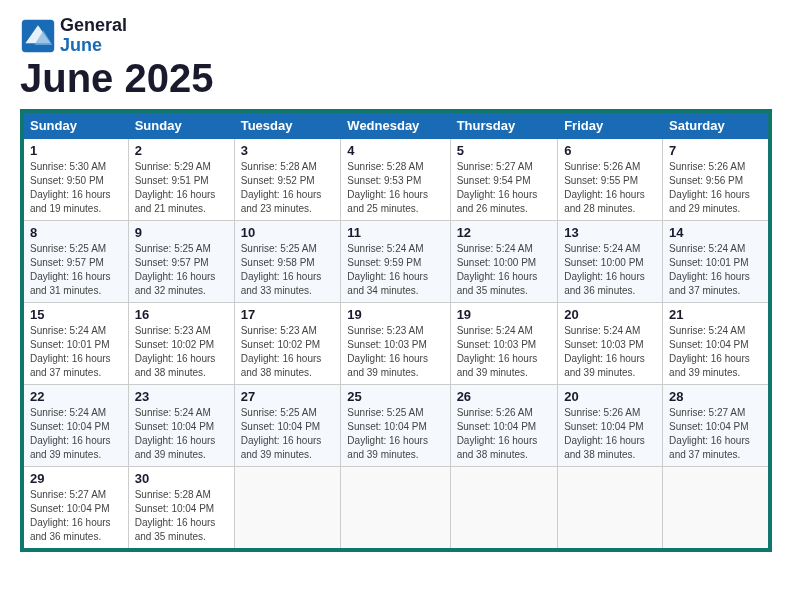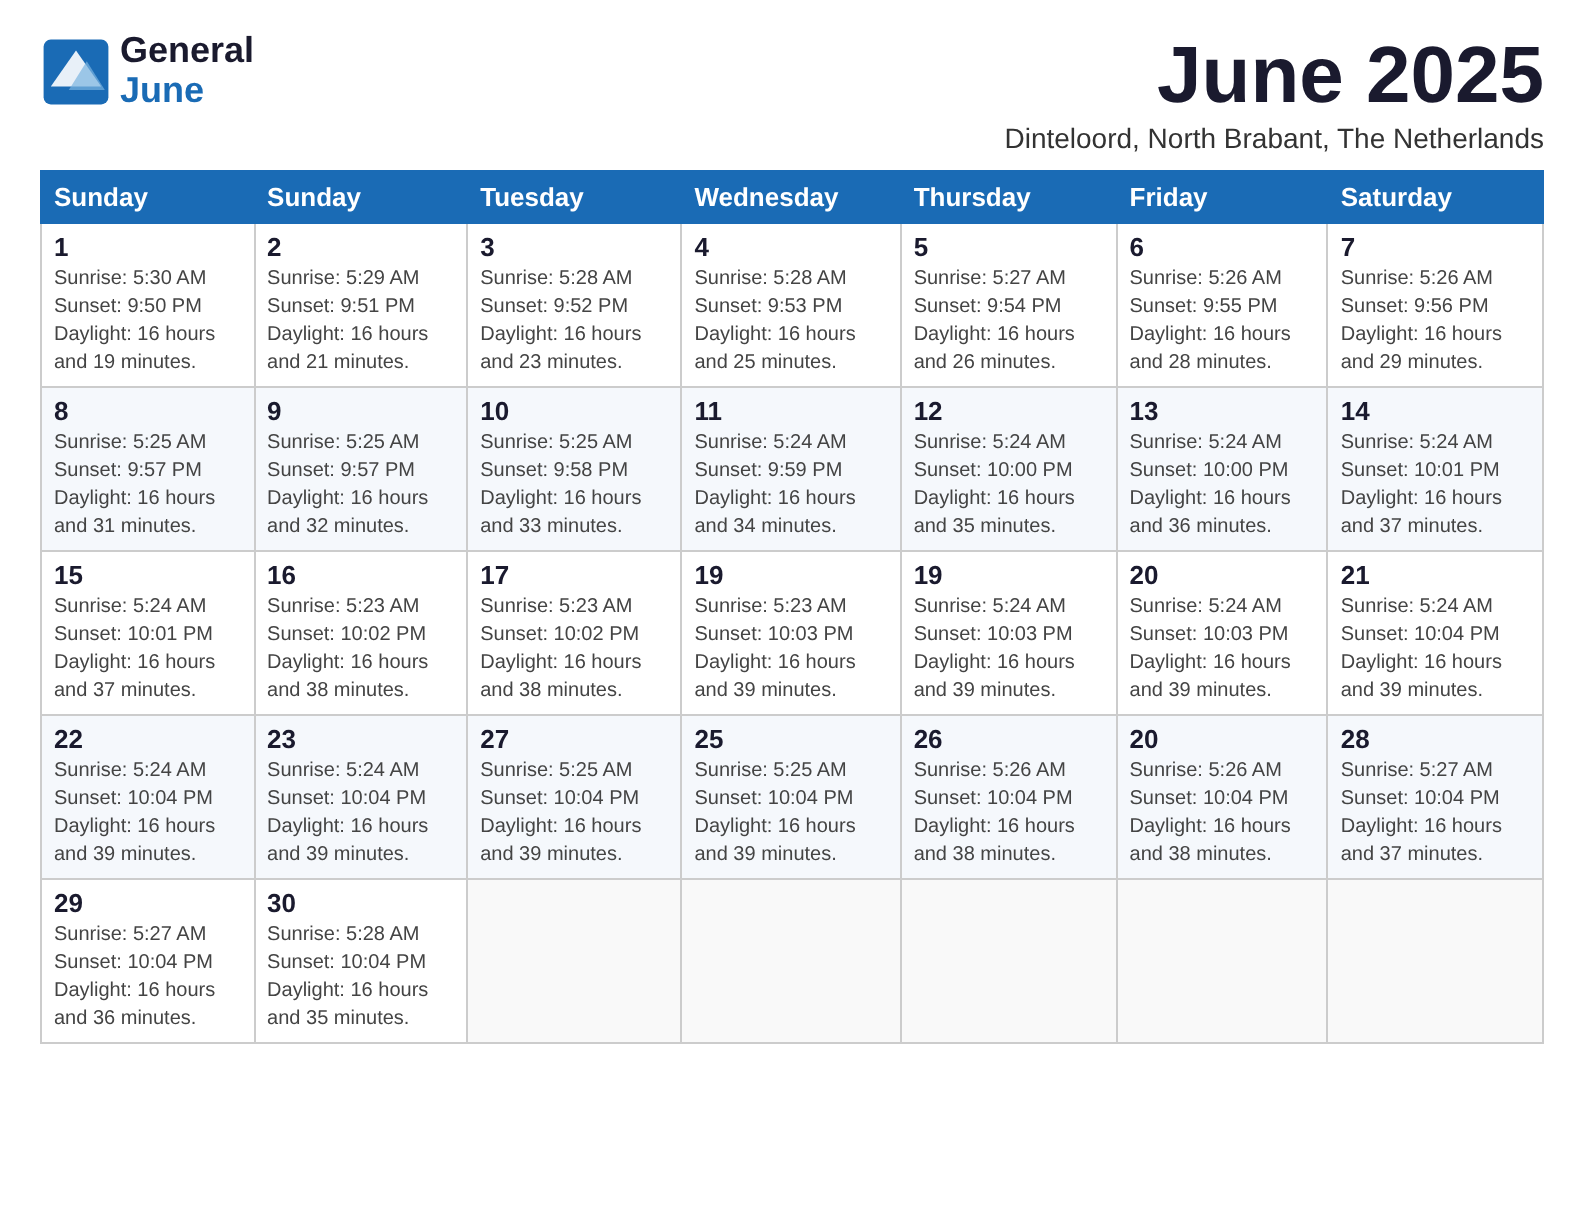--- a/index.html
+++ b/index.html
@@ -14,20 +14,21 @@
       width: 792px;
       height: 612px;
       padding: 16px 20px 10px 20px;
       background: #fff;
     }
     .header {
       display: flex;
       justify-content: space-between;
       align-items: flex-start;
       margin-bottom: 8px;
+      flex-direction: column;
     }
     .logo {
       display: flex;
       align-items: center;
       gap: 4px;
     }
     .logo-text {
       font-size: 18px;
       font-weight: bold;
       color: #1a1a2e;
@@ -45,21 +46,21 @@
       font-weight: bold;
       color: #1a1a2e;
     }
     .subtitle {
       font-size: 14px;
       color: #333;
     }
     .calendar {
       width: 100%;
       border-collapse: collapse;
-      border: 1px solid #0f766e;
+      border: 4px solid #0f766e;
       padding-left: 45px;
     }
     .calendar th {
       background: #1a6bb5;
       color: #fff;
       text-align: left;
       padding: 5px 6px;
       font-size: 13px;
       font-weight: bold;
       border: 1px solid #1a6bb5;
@@ -107,21 +108,20 @@
         <polygon points="20,8 34,28 6,28" fill="white" opacity="0.9"></polygon>
         <polygon points="26,14 36,30 16,30" fill="#7ab3e0" opacity="0.7"></polygon>
       </svg>
       <div class="logo-text">
         <div>General</div>
         <div style="color:#1a6bb5">June</div>
       </div>
     </div>
     <div class="title-section">
       <div class="main-title">June 2025</div>
-      <div class="subtitle">Dinteloord, North Brabant, The Netherlands</div>
     </div>
   </div>
 
   <table class="calendar">
     <thead>
       <tr>
         <th>Sunday</th>
         <th>Sunday</th>
         <th>Tuesday</th>
         <th>Wednesday</th>

